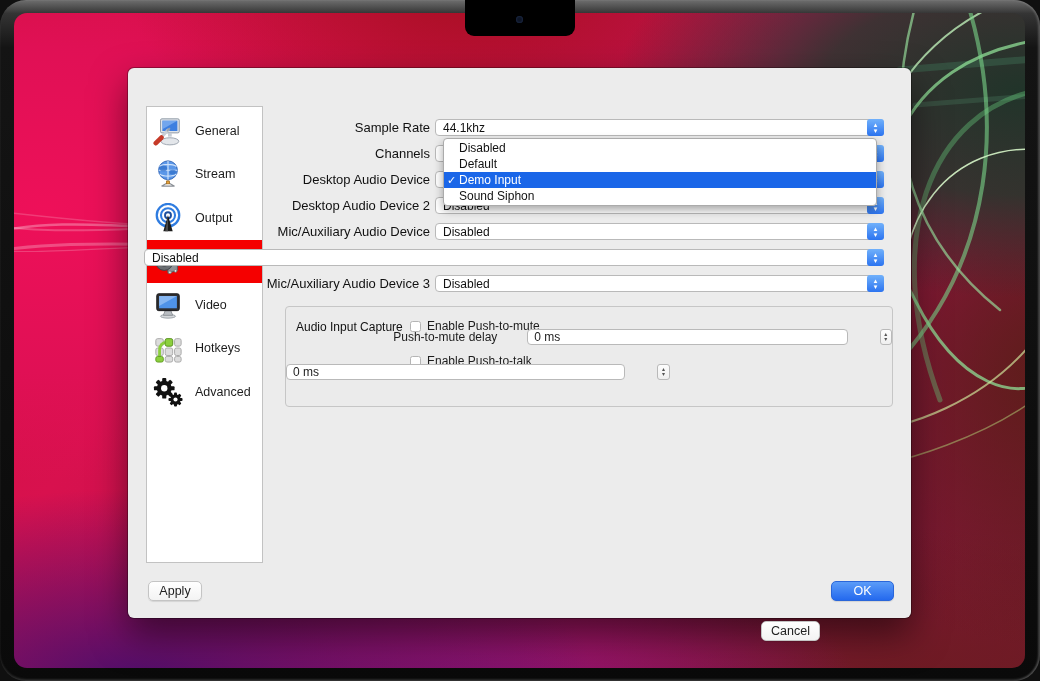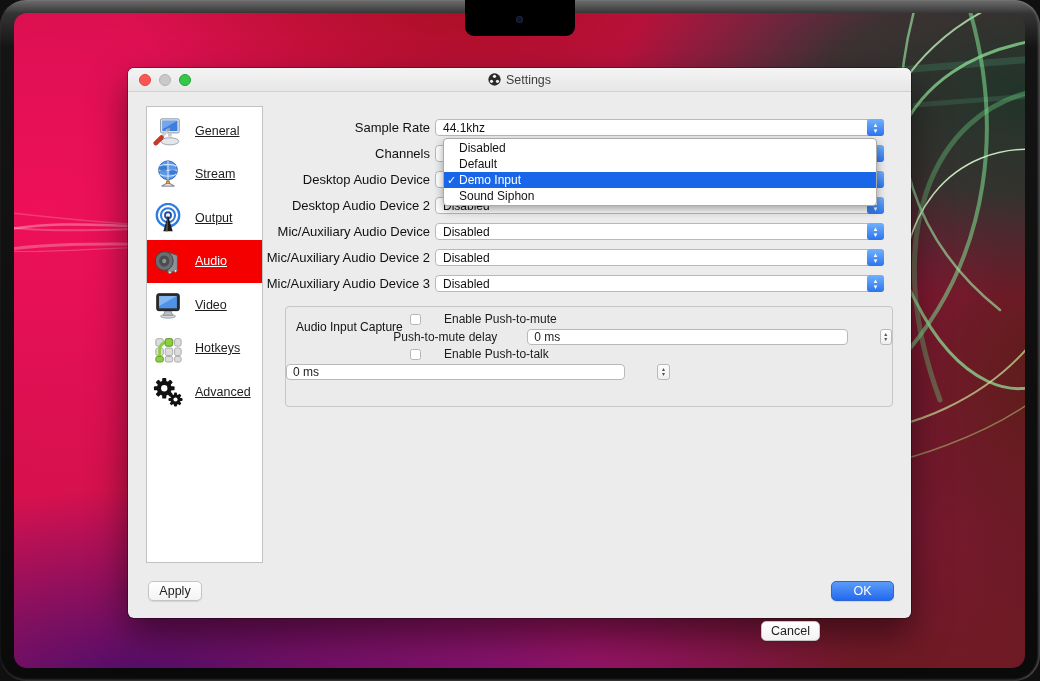--- a/index.html
+++ b/index.html
@@ -29,21 +29,21 @@
     background:linear-gradient(#f5f4f4,#e8e7e7);border-bottom:1px solid #d2d0d0;
     display:flex;align-items:center;justify-content:center;}
   .lights{position:absolute;left:11px;top:6px;display:flex;gap:8px;}
   .light{width:12px;height:12px;border-radius:50%;}
   .light.close{background:#fc5652;border:1px solid #e0443f;}
   .light.min{background:#c9c9c9;border:1px solid #b3b3b3;}
   .light.zoom{background:#34c84a;border:1px solid #24a334;}
   .title{display:flex;align-items:center;gap:5px;color:#3e3e3e;font-size:12.5px;}
   
   .sidebar{position:absolute;left:18px;top:38px;width:117px;height:457px;background:#fff;border:1px solid #c2c2c2;padding-top:2px;}
-  .side-item{height:43.5px;display:flex;align-items:center;gap:10px;padding-left:4px;text-decoration:underline;}
+  .side-item{height:43.5px;display:flex;align-items:center;gap:10px;padding-left:4px;}
   .side-item.selected{background:#f50000;color:#fff;}
   .side-icon{width:34px;height:34px;flex:0 0 34px;display:flex;align-items:center;justify-content:center;}
   .side-label{font-size:12.5px;}
   
   .frow{position:absolute;left:16px;width:740px;height:17px;display:flex;align-items:center;}
   .flabel{width:291px;text-align:right;padding-right:5px;font-size:13px;color:#111;white-space:nowrap;}
   .field{position:relative;flex:1;height:17px;background:#fff;border:1px solid #b9b9b9;border-radius:4px;
     display:flex;align-items:center;padding-left:7px;font-size:12px;color:#111;}
   .stepper{position:absolute;right:-1px;top:-1px;width:17px;height:17px;border-radius:3px;
     background:linear-gradient(#71b1fb,#2c74f0);display:flex;flex-direction:column;align-items:center;justify-content:center;color:#fff;}
@@ -51,21 +51,21 @@
   .stepper::after{content:"▾";font-size:7px;line-height:6px;}
   
   .popup{position:absolute;left:315px;top:70px;width:434px;background:#fff;border:1px solid #ababab;border-radius:4px;
     box-shadow:0 4px 10px rgba(0,0,0,.35);padding:1px 0;z-index:10;}
   .popup-row{height:16px;display:flex;align-items:center;padding-left:15px;position:relative;font-size:12px;color:#111;}
   .popup-row.selected{background:#1a66e8;color:#fff;}
   .popup-check{position:absolute;left:3px;font-size:11px;}
   
   .group{position:absolute;left:157px;top:238px;width:608px;height:101px;border:1px solid #c6c6c6;border-radius:4px;background:#ebebeb;padding-left:31px;}
   .group-label{position:absolute;left:10px;top:13px;font-size:12px;color:#111;}
-  .gcb{position:absolute;left:124px;display:flex;align-items:center;gap:23px;height:14px;font-size:12px;}
+  .gcb{position:absolute;left:124px;display:flex;align-items:center;gap:6px;height:14px;font-size:12px;margin-top:7px;}
   .checkbox{width:11px;height:11px;background:#fff;border:1px solid #b5b5b5;border-radius:2.5px;}
   .gspin{position:absolute;left:0;width:100%;height:16px;display:flex;align-items:center;font-size:12px;gap:26px;}
   .gspin .slabel{width:228px;text-align:right;padding-right:4px;white-space:nowrap;}
   .sfield{width:339px;height:16px;background:#fff;border:1px solid #b9b9b9;border-radius:4px;display:flex;align-items:center;padding-left:6px;}
   .spinner{margin-left:6px;width:13px;height:16px;border:1px solid #b9b9b9;border-radius:3px;background:linear-gradient(#fdfdfd,#efefef);
     display:flex;flex-direction:column;align-items:center;justify-content:center;color:#555;}
   .spinner::before{content:"▴";font-size:6px;line-height:5px;}
   .spinner::after{content:"▾";font-size:6px;line-height:5px;}
   
   .btn{position:absolute;top:513px;height:20px;border-radius:5px;border:1px solid #c4c4c4;
@@ -106,36 +106,20 @@
       </g>
     </svg>
   </div>
 
   <div class="notch">
     <div class="camera"></div>
   </div>
 
   <div class="window">
 
-    <div class="titlebar">
-      <div class="lights">
-        <span class="light close"></span>
-        <span class="light min"></span>
-        <span class="light zoom"></span>
-      </div>
-      <div class="title">
-        <svg width="13" height="13" viewBox="0 0 14 14">
-          <circle cx="7" cy="7" r="6.6" fill="#2a2a2a"></circle>
-          <circle cx="7" cy="3.6" r="1.7" fill="#f2f2f2"></circle>
-          <circle cx="3.8" cy="9" r="1.7" fill="#f2f2f2"></circle>
-          <circle cx="10.2" cy="9" r="1.7" fill="#f2f2f2"></circle>
-        </svg>
-        <span>Settings</span>
-      </div>
-    </div>
 
     <div class="sidebar">
       <div class="side-item">
         <span class="side-icon">
           <svg viewBox="0 0 32 32" width="30" height="30">
             <ellipse cx="18" cy="27" rx="9.5" ry="3.8" fill="#e3e6ea" stroke="#9aa2ad"></ellipse>
             <rect x="8" y="3" width="20" height="15" rx="1.5" fill="#dfe3e8" stroke="#8d97a3"></rect>
             <rect x="10" y="5" width="16" height="11" fill="#3d7fe0"></rect>
             <path d="M10 5 L26 5 L10 14 Z" fill="#7fb0f0" opacity=".8"></path>
             <rect x="16" y="18" width="4" height="4" fill="#c6ccd4"></rect>
@@ -272,21 +256,20 @@
       </div>
     </div>
     <div class="frow" style="top:155px">
       <span class="flabel">Mic/Auxiliary Audio Device</span>
       <div class="field">
         <span>Disabled</span>
         <span class="stepper"></span>
       </div>
     </div>
     <div class="frow" style="top:181px">
-      <span class="flabel">Mic/Auxiliary Audio Device 2</span>
       <div class="field">
         <span>Disabled</span>
         <span class="stepper"></span>
       </div>
     </div>
     <div class="frow" style="top:207px">
       <span class="flabel">Mic/Auxiliary Audio Device 3</span>
       <div class="field">
         <span>Disabled</span>
         <span class="stepper"></span>

